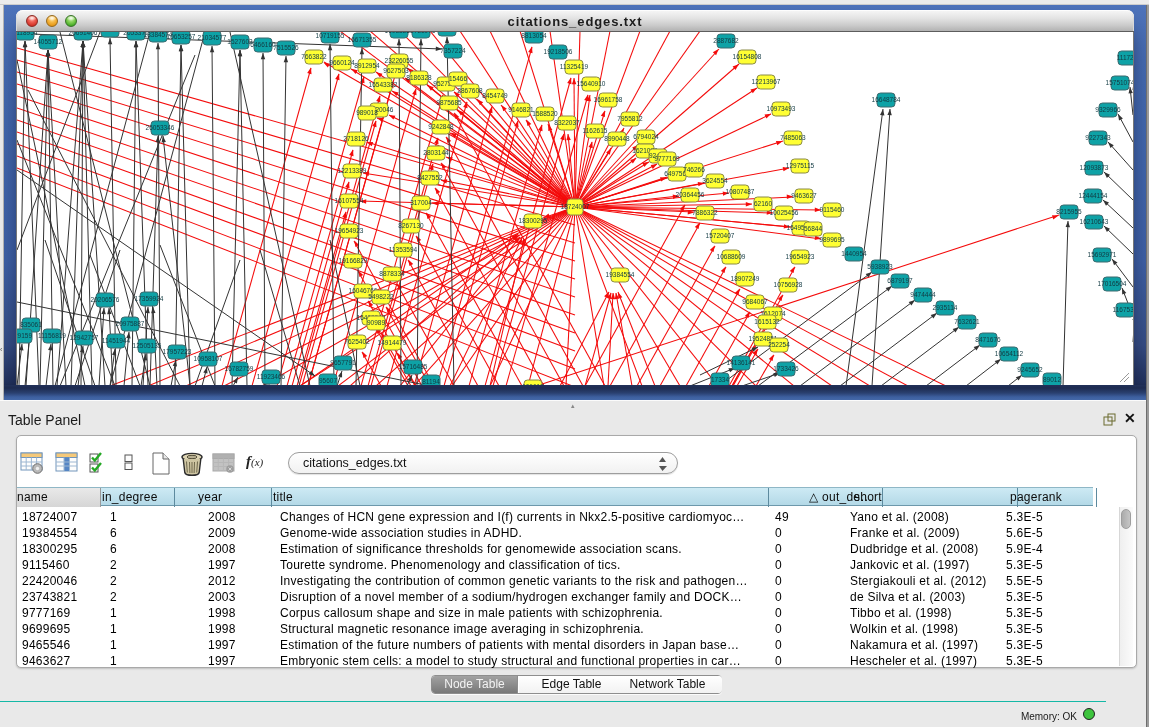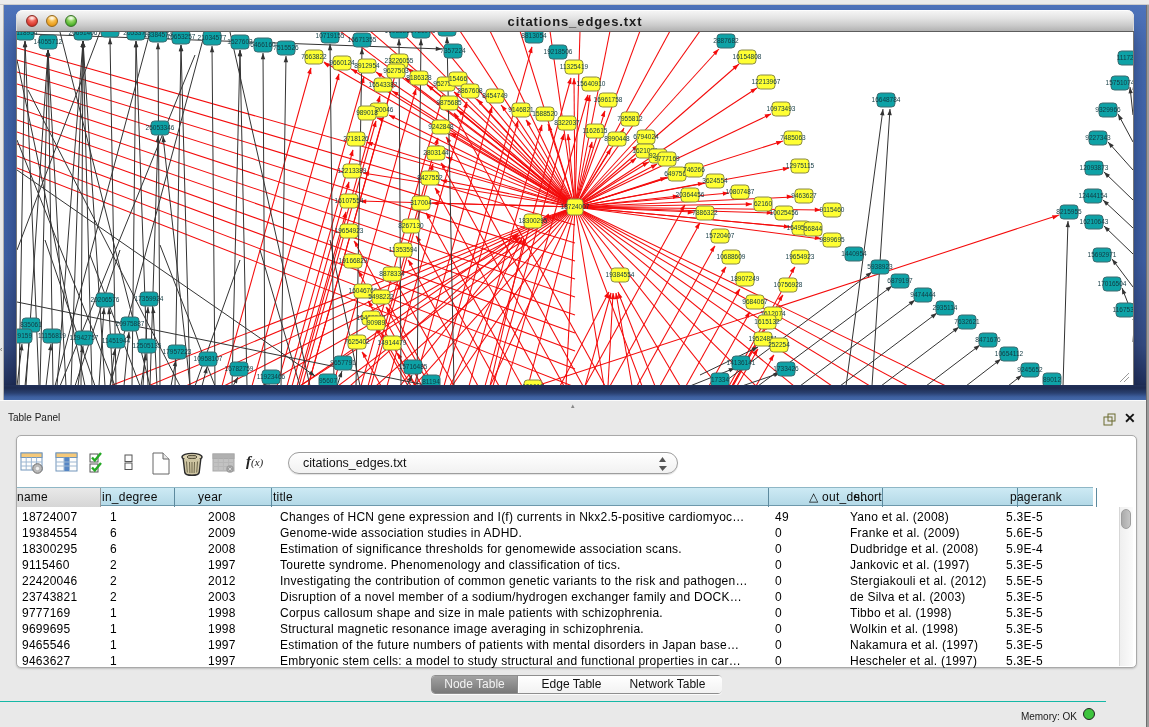--- a/index.html
+++ b/index.html
@@ -15,21 +15,21 @@
 #titlebar{left:0;top:0;width:1118px;height:22px;border-radius:7px 7px 0 0;background:linear-gradient(180deg,#f7f7f7 0,#e3e3e3 40%,#c9c9c9 75%,#b2b2b2 100%);border-bottom:1px solid #5d5d5d;box-shadow:inset 0 1px 0 #fdfdfd,inset 1px 0 0 #d8d8d8,inset -1px 0 0 #d8d8d8}
 #title{left:0;top:4px;width:1118px;text-align:center;font-size:13px;font-weight:700;letter-spacing:0.9px;color:#1c1c1c}
 .tl{top:5px;width:12px;height:12px;border-radius:50%;}
 #tl-r{left:10px;background:radial-gradient(ellipse 62% 38% at 50% 20%,rgba(255,255,255,.9),rgba(255,255,255,0) 75%),radial-gradient(circle at 50% 28%,#ff9d94 0%,#e9564b 45%,#cf2f24 80%,#ad241b 100%);border:1px solid #8c2a24}
 #tl-y{left:30px;background:radial-gradient(ellipse 62% 38% at 50% 20%,rgba(255,255,255,.9),rgba(255,255,255,0) 75%),radial-gradient(circle at 50% 28%,#ffe39a 0%,#f3b33c 45%,#e2920e 85%,#c07c0c 100%);border:1px solid #96691c}
 #tl-g{left:49px;background:radial-gradient(ellipse 62% 38% at 50% 20%,rgba(255,255,255,.9),rgba(255,255,255,0) 75%),radial-gradient(circle at 50% 28%,#c5efa5 0%,#7ccb4e 45%,#37a31c 85%,#2c8a16 100%);border:1px solid #39712a}
 #canvas{left:0;top:22px;width:1118px;height:353px;background:#fff;border-left:1px solid #777;border-right:1px solid #777;overflow:hidden}
 #grip{right:3px;bottom:2px;width:12px;height:12px}
 
 #panel{left:0;top:400px;width:1146px;height:327px;background:#e9e9e9;border-top:1px solid #fbfbfb}
-#ptitle{left:8px;top:11px;font-size:10px;color:#1b1b1b}
+#ptitle{left:8px;top:11px;font-size:14px;color:#1b1b1b}
 #pfloat{left:1103px;top:12px;width:13px;height:13px}
 #pclose{left:1124px;top:9px;font-size:14px;font-weight:700;color:#111}
 #handle{left:571px;top:1px;width:9px;height:5px;color:#888;font-size:7px}
 #container{left:16px;top:34px;width:1121px;height:233px;background:#fff;border:1px solid #a9a9a9;border-radius:5px;box-shadow:0 1px 2px rgba(0,0,0,.18)}
 
 .ticon{position:absolute;top:51px}
 #dropdown{left:288px;top:51px;width:390px;height:22px;background:linear-gradient(180deg,#ffffff,#f1f1f1);border:1px solid #9d9d9d;border-radius:11px;box-shadow:0 1px 1px rgba(0,0,0,.12)}
 #dropdown span{position:absolute;left:14px;top:3px;font-size:12.5px;color:#111}
 
 #thead{left:17px;top:86px;width:1076px;height:19px;background:linear-gradient(180deg,#cdeaf4,#b4d9e7);border-top:1px solid #8fb7c6;border-bottom:1px solid #6d98ab;font-size:12px;color:#0c0c0c;letter-spacing:0.25px}

